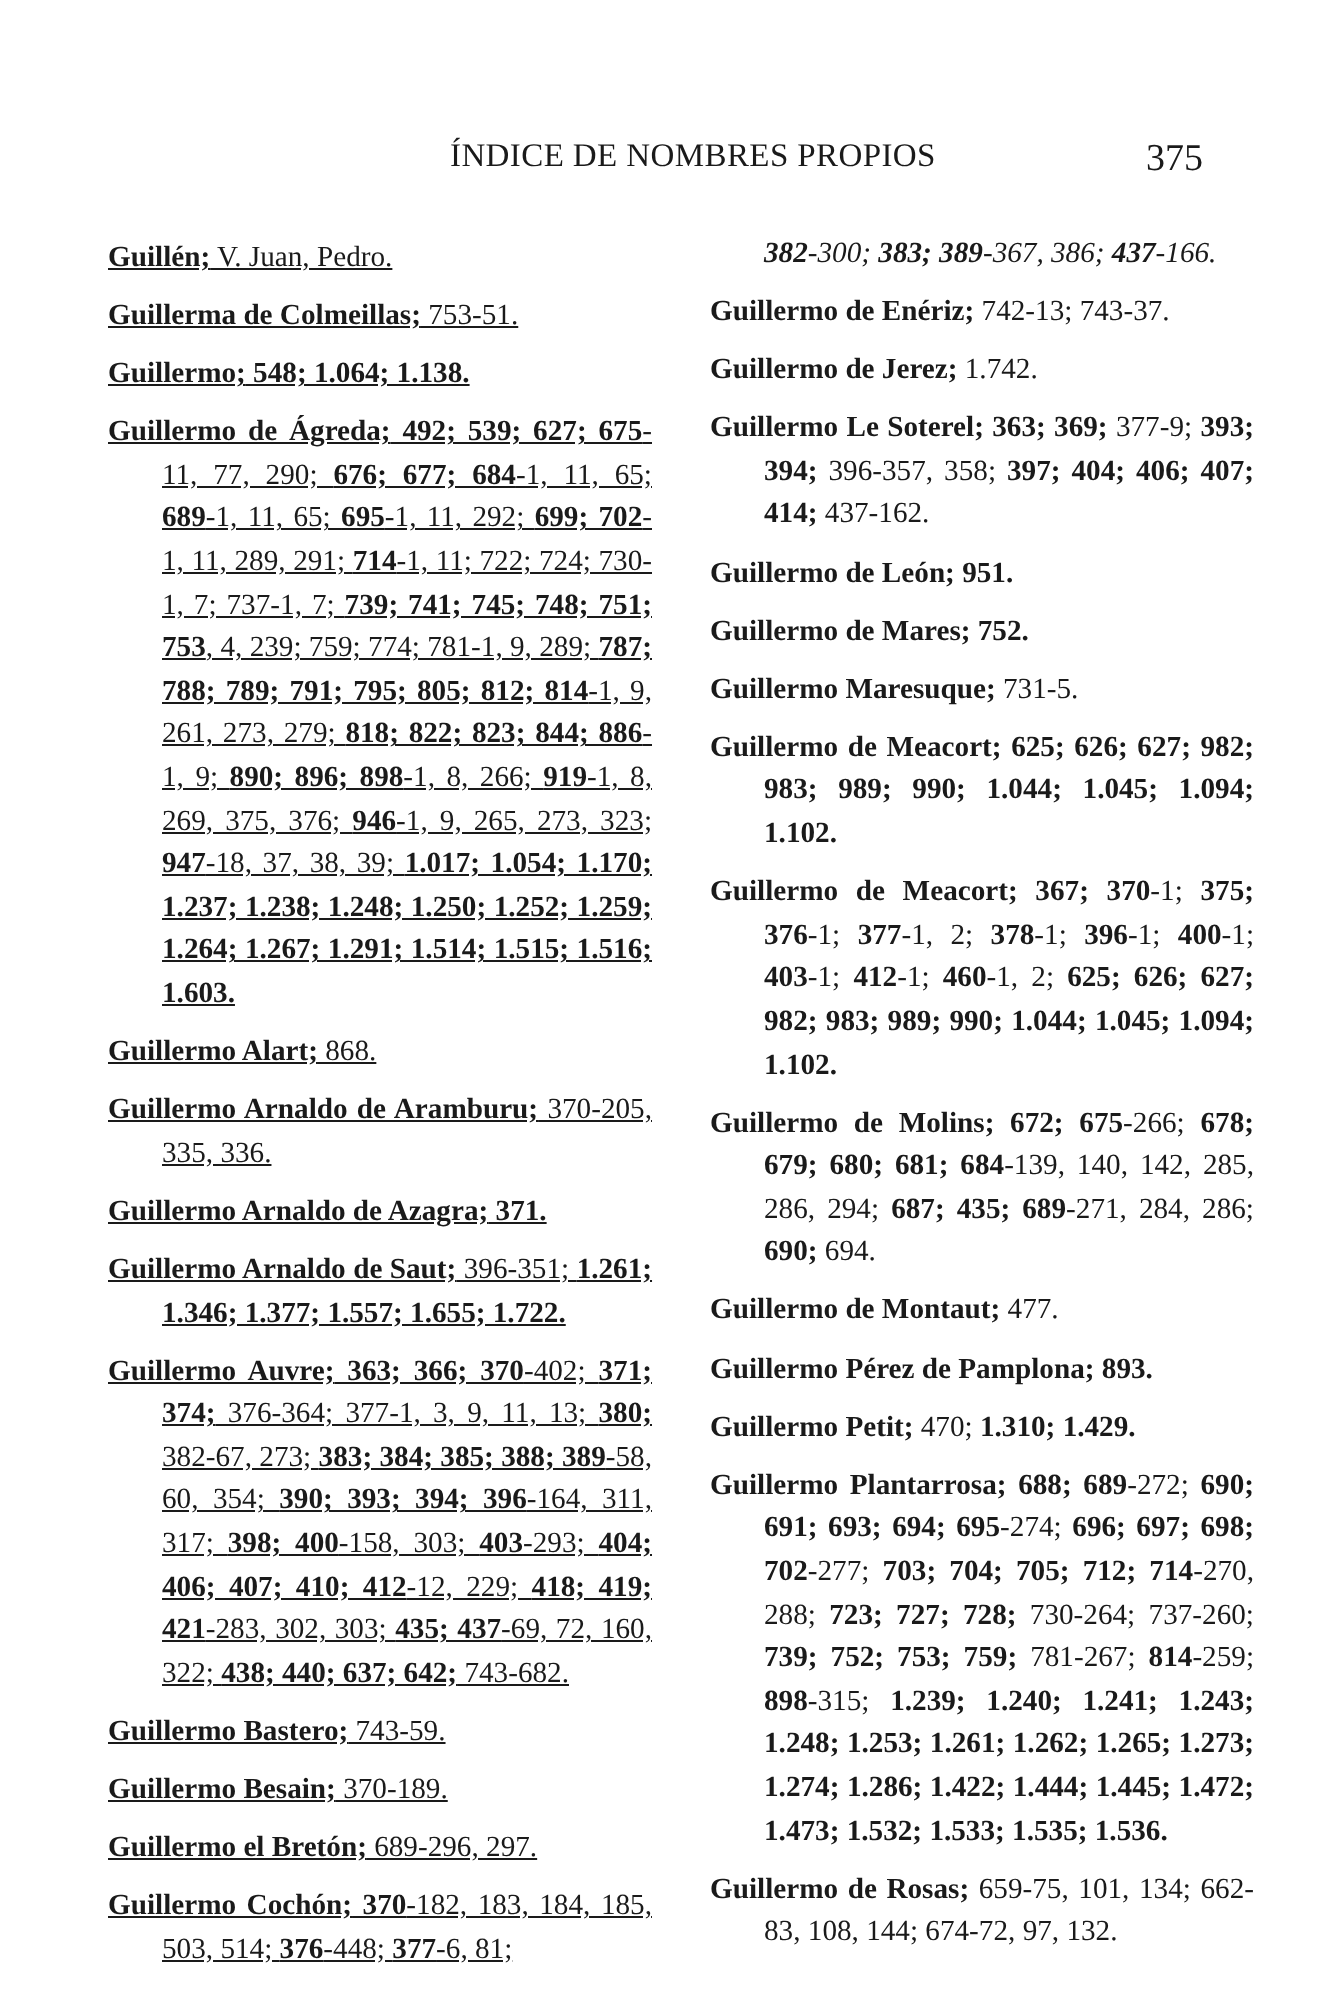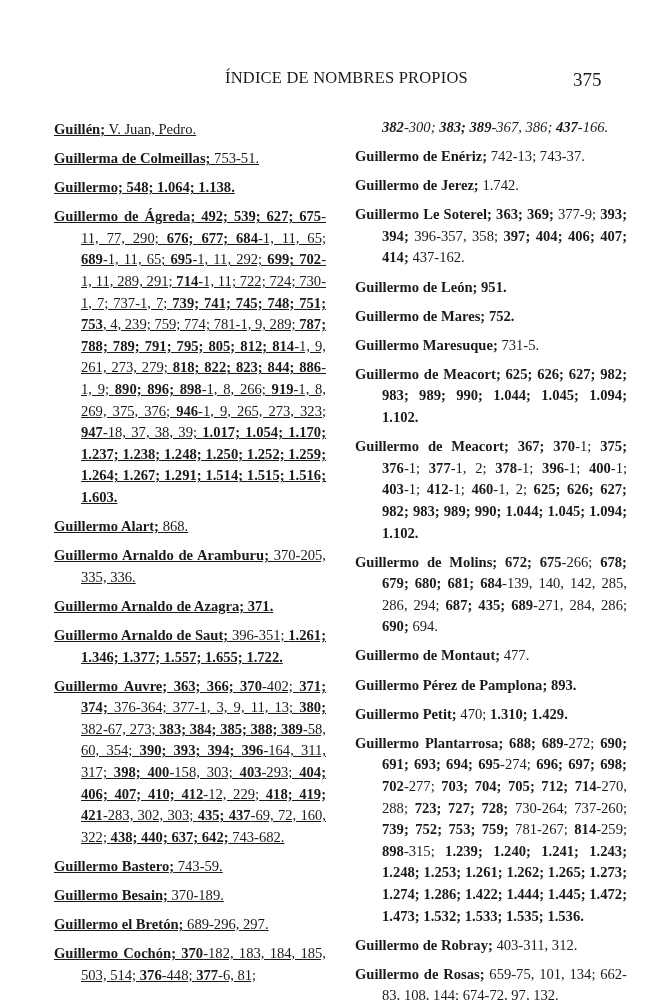--- a/index.html
+++ b/index.html
@@ -47,15 +47,14 @@
     <p class="entry"><span class="b">Guillermo de León;</span><span class="b"> 951.</span></p>
     <p class="entry"><span class="b">Guillermo de Mares;</span><span class="b"> 752.</span></p>
     <p class="entry"><span class="b">Guillermo Maresuque;</span><span class="r"> 731-5.</span></p>
     <p class="entry"><span class="b">Guillermo de Meacort;</span><span class="b"> 625; 626; 627; 982; 983; 989; 990; 1.044; 1.045; 1.094; 1.102.</span></p>
     <p class="entry"><span class="b">Guillermo de Meacort;</span><span class="b"> 367; 370</span><span class="r">-1; </span><span class="b">375; 376</span><span class="r">-1; </span><span class="b">377</span><span class="r">-1, 2; </span><span class="b">378</span><span class="r">-1; </span><span class="b">396</span><span class="r">-1; </span><span class="b">400</span><span class="r">-1; </span><span class="b">403</span><span class="r">-1; </span><span class="b">412</span><span class="r">-1; </span><span class="b">460</span><span class="r">-1, 2; </span><span class="b">625; 626; 627; 982; 983; 989; 990; 1.044; 1.045; 1.094; 1.102.</span></p>
     <p class="entry"><span class="b">Guillermo de Molins;</span><span class="b"> 672; 675</span><span class="r">-266; </span><span class="b">678; 679; 680; 681; 684</span><span class="r">-139, 140, 142, 285, 286, 294; </span><span class="b">687; 435; 689</span><span class="r">-271, 284, 286; </span><span class="b">690;</span><span class="r"> 694.</span></p>
     <p class="entry"><span class="b">Guillermo de Montaut;</span><span class="r"> 477.</span></p>
     <p class="entry"><span class="b">Guillermo Pérez de Pamplona;</span><span class="b"> 893.</span></p>
     <p class="entry"><span class="b">Guillermo Petit;</span><span class="r"> 470; </span><span class="b">1.310; 1.429.</span></p>
     <p class="entry"><span class="b">Guillermo Plantarrosa;</span><span class="b"> 688; 689</span><span class="r">-272; </span><span class="b">690; 691; 693; 694; 695</span><span class="r">-274; </span><span class="b">696; 697; 698; 702</span><span class="r">-277; </span><span class="b">703; 704; 705; 712; 714</span><span class="r">-270, 288; </span><span class="b">723; 727; 728;</span><span class="r"> 730-264; 737-260; </span><span class="b">739; 752; 753; 759;</span><span class="r"> 781-267; </span><span class="b">814</span><span class="r">-259; </span><span class="b">898</span><span class="r">-315; </span><span class="b">1.239; 1.240; 1.241; 1.243; 1.248; 1.253; 1.261; 1.262; 1.265; 1.273; 1.274; 1.286; 1.422; 1.444; 1.445; 1.472; 1.473; 1.532; 1.533; 1.535; 1.536.</span></p>
-    <p class="entry"><span class="b">Guillermo de Robray;</span><span class="r"> 403-311, 312.</span></p>
     <p class="entry"><span class="b">Guillermo de Rosas;</span><span class="r"> 659-75, 101, 134; 662-83, 108, 144; 674-72, 97, 132.</span></p>
   </div>
 
 </body></html>

